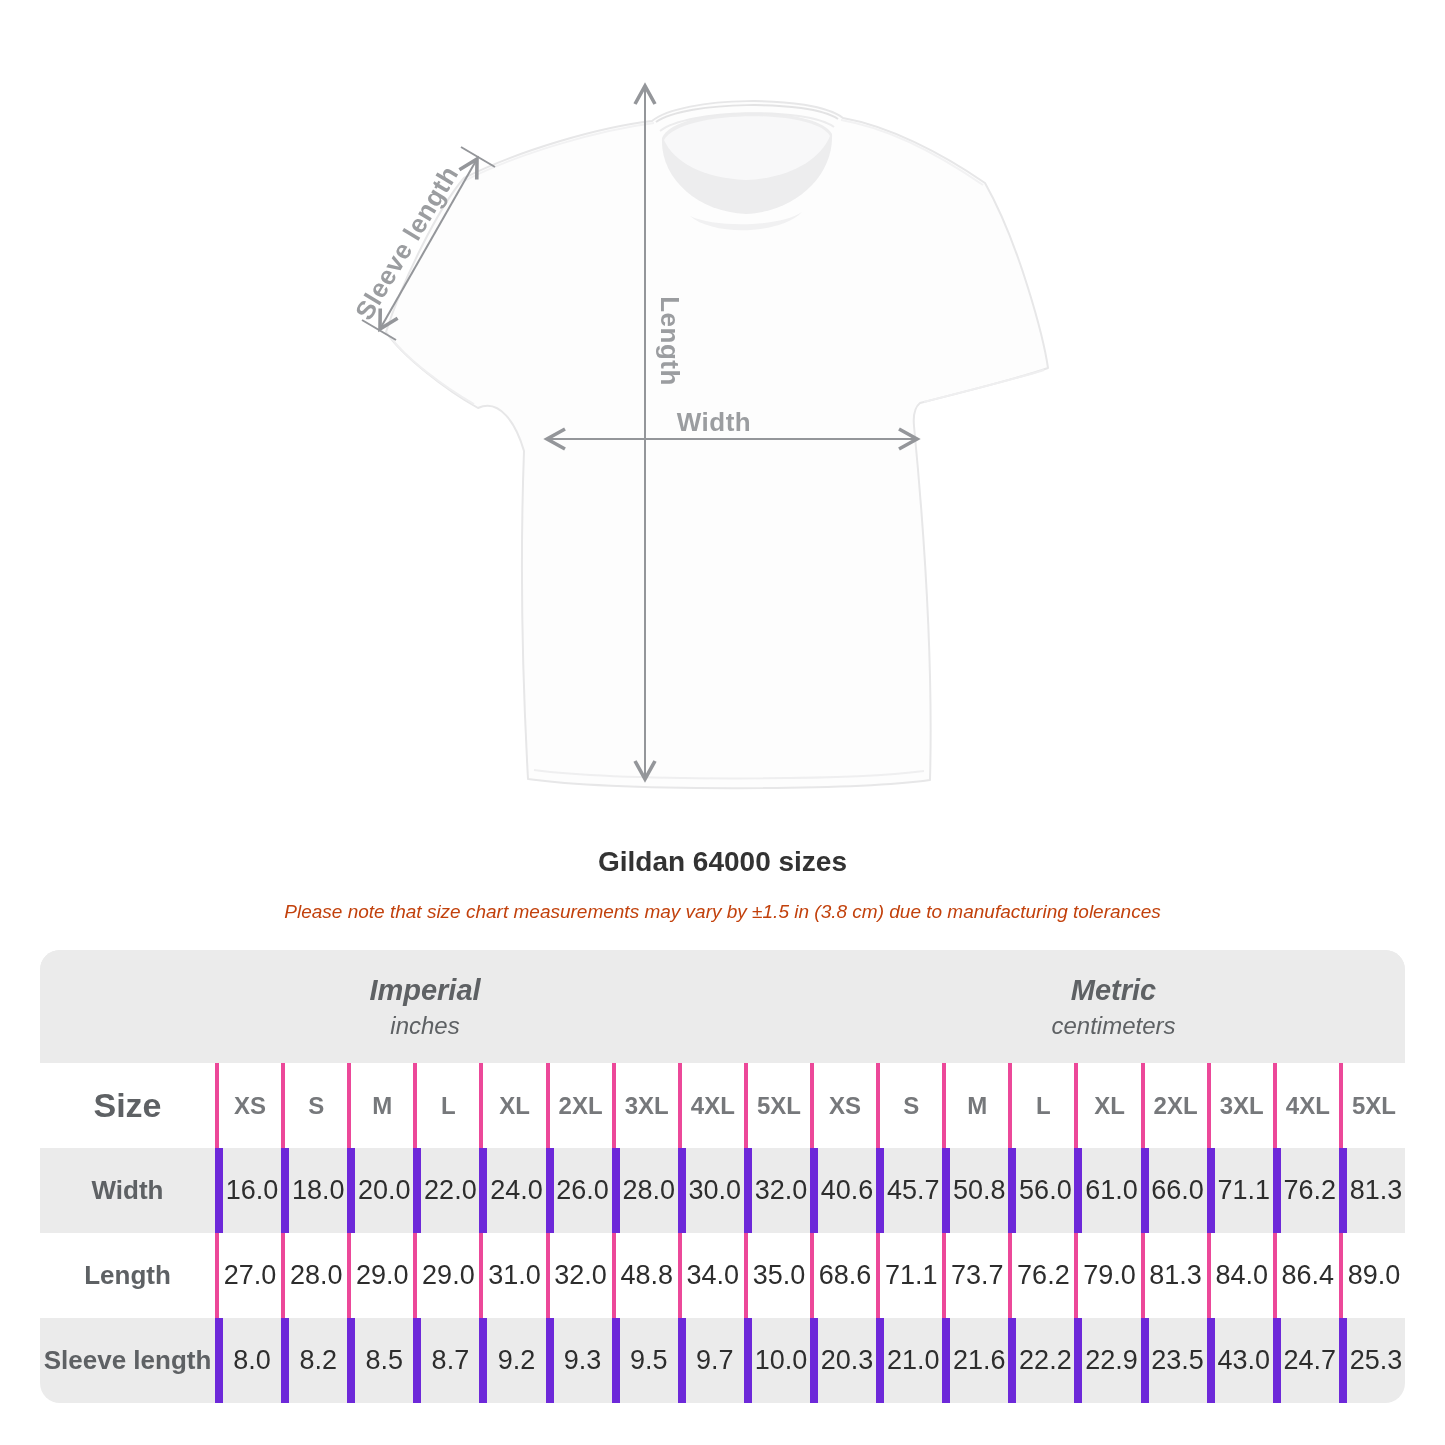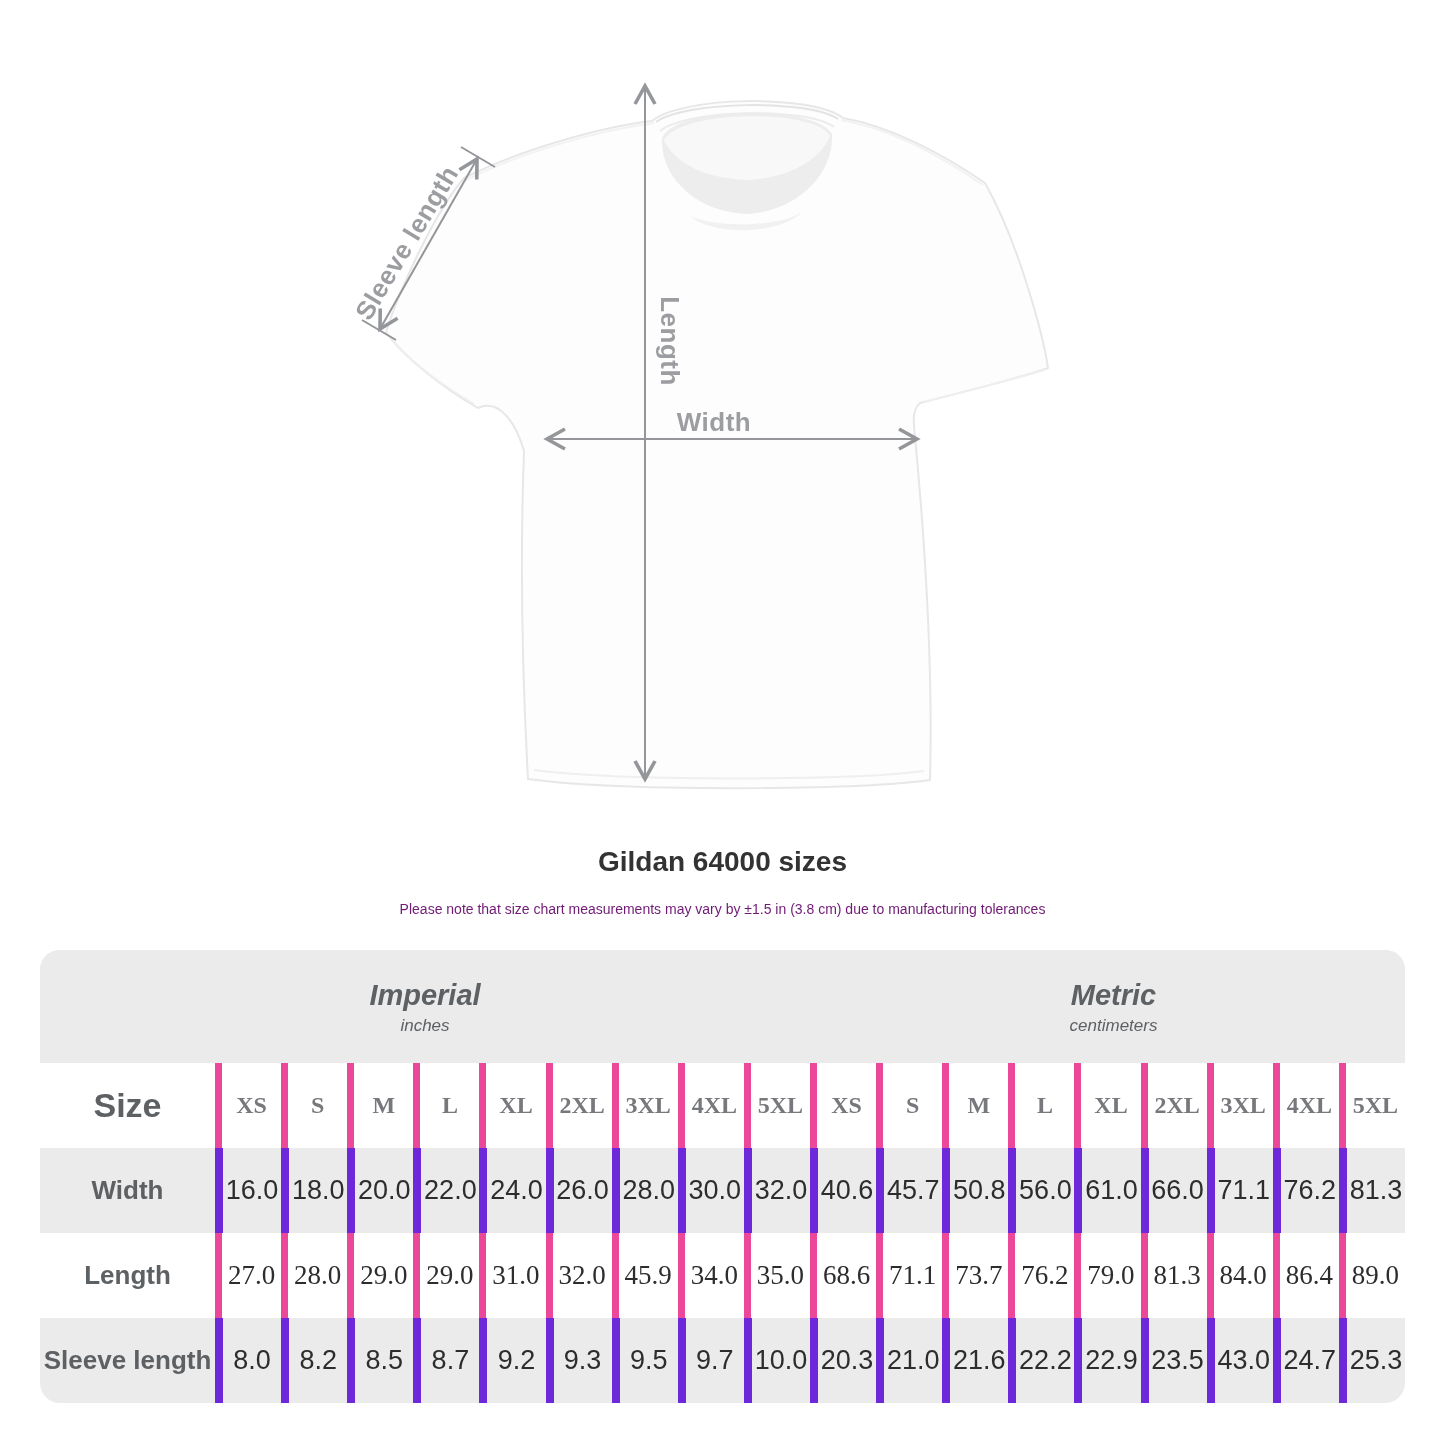--- a/index.html
+++ b/index.html
@@ -10,35 +10,35 @@
   .diagram svg{position:absolute;top:0;left:0;}
   .anno{position:absolute;color:#9b9da0;font-weight:bold;font-size:26px;letter-spacing:.5px;white-space:nowrap;}
   .anno.sleeve{left:407px;top:243px;transform:translate(-50%,-50%) rotate(-59deg);}
   .anno.length{left:669px;top:341px;transform:translate(-50%,-50%) rotate(90deg);}
   .anno.width{left:714px;top:422px;transform:translate(-50%,-50%);}
 
   
   .title{position:absolute;top:846px;left:0;width:100%;text-align:center;
          font-size:28px;font-weight:bold;color:#333;margin:0;}
   .subtitle{position:absolute;top:901px;left:0;width:100%;text-align:center;
-         font-size:14px;color:#701a75;margin:0;}
+         font-size:19px;font-style:italic;color:#c2410c;margin:0;}
 
   
   .size-table{position:absolute;top:950px;left:40px;width:1365px;border-radius:20px;overflow:hidden;}
   .trow{display:grid;grid-template-columns:175px repeat(18,1fr);}
   .trow>div{display:flex;flex-direction:column;align-items:center;justify-content:center;box-sizing:border-box;}
   .ghead{height:113px;background:#ebebeb;gap:12px;}
   .ghead .gcell{background:#ebebeb;}
   .gimp{grid-column:1/11;}
   .gmet{grid-column:11/20;}
   .gtitle{font-size:29px;font-weight:bold;font-style:italic;color:#5e6164;line-height:1.35;}
-  .gunit{font-size:17px;font-style:italic;color:#5e6164;line-height:1.3;}
+  .gunit{font-size:24px;font-style:italic;color:#5e6164;line-height:1.3;}
   .trow.r{height:85px;}
   .trow.white>div{background:#fff;}
-  .trow.white>div+div{border-left:7px solid #ec4899;font-family:Liberation Serif, serif;}
+  .trow.white>div+div{border-left:4px solid #ec4899;}
   .trow.gray>div{background:#ebebeb;}
   .trow.gray>div+div{border-left:8px solid #6d28d9;}
   .szh{font-size:24px;font-weight:bold;color:#76787b;}
   .sizehdr{font-size:34px;font-weight:bold;color:#5e6164;}
   .rlabel{font-size:26px;font-weight:bold;color:#5e6164;}
   .val{font-size:27px;color:#2d2d2d;}
 </style>
 </head>
 <body>
 
@@ -151,21 +151,21 @@
     </div>
 
     <div class="trow r white">
       <div class="rlabel">Length</div>
       <div class="val">27.0</div>
       <div class="val">28.0</div>
       <div class="val">29.0</div>
       <div class="val">29.0</div>
       <div class="val">31.0</div>
       <div class="val">32.0</div>
-      <div class="val">45.9</div>
+      <div class="val">48.8</div>
       <div class="val">34.0</div>
       <div class="val">35.0</div>
       <div class="val">68.6</div>
       <div class="val">71.1</div>
       <div class="val">73.7</div>
       <div class="val">76.2</div>
       <div class="val">79.0</div>
       <div class="val">81.3</div>
       <div class="val">84.0</div>
       <div class="val">86.4</div>

